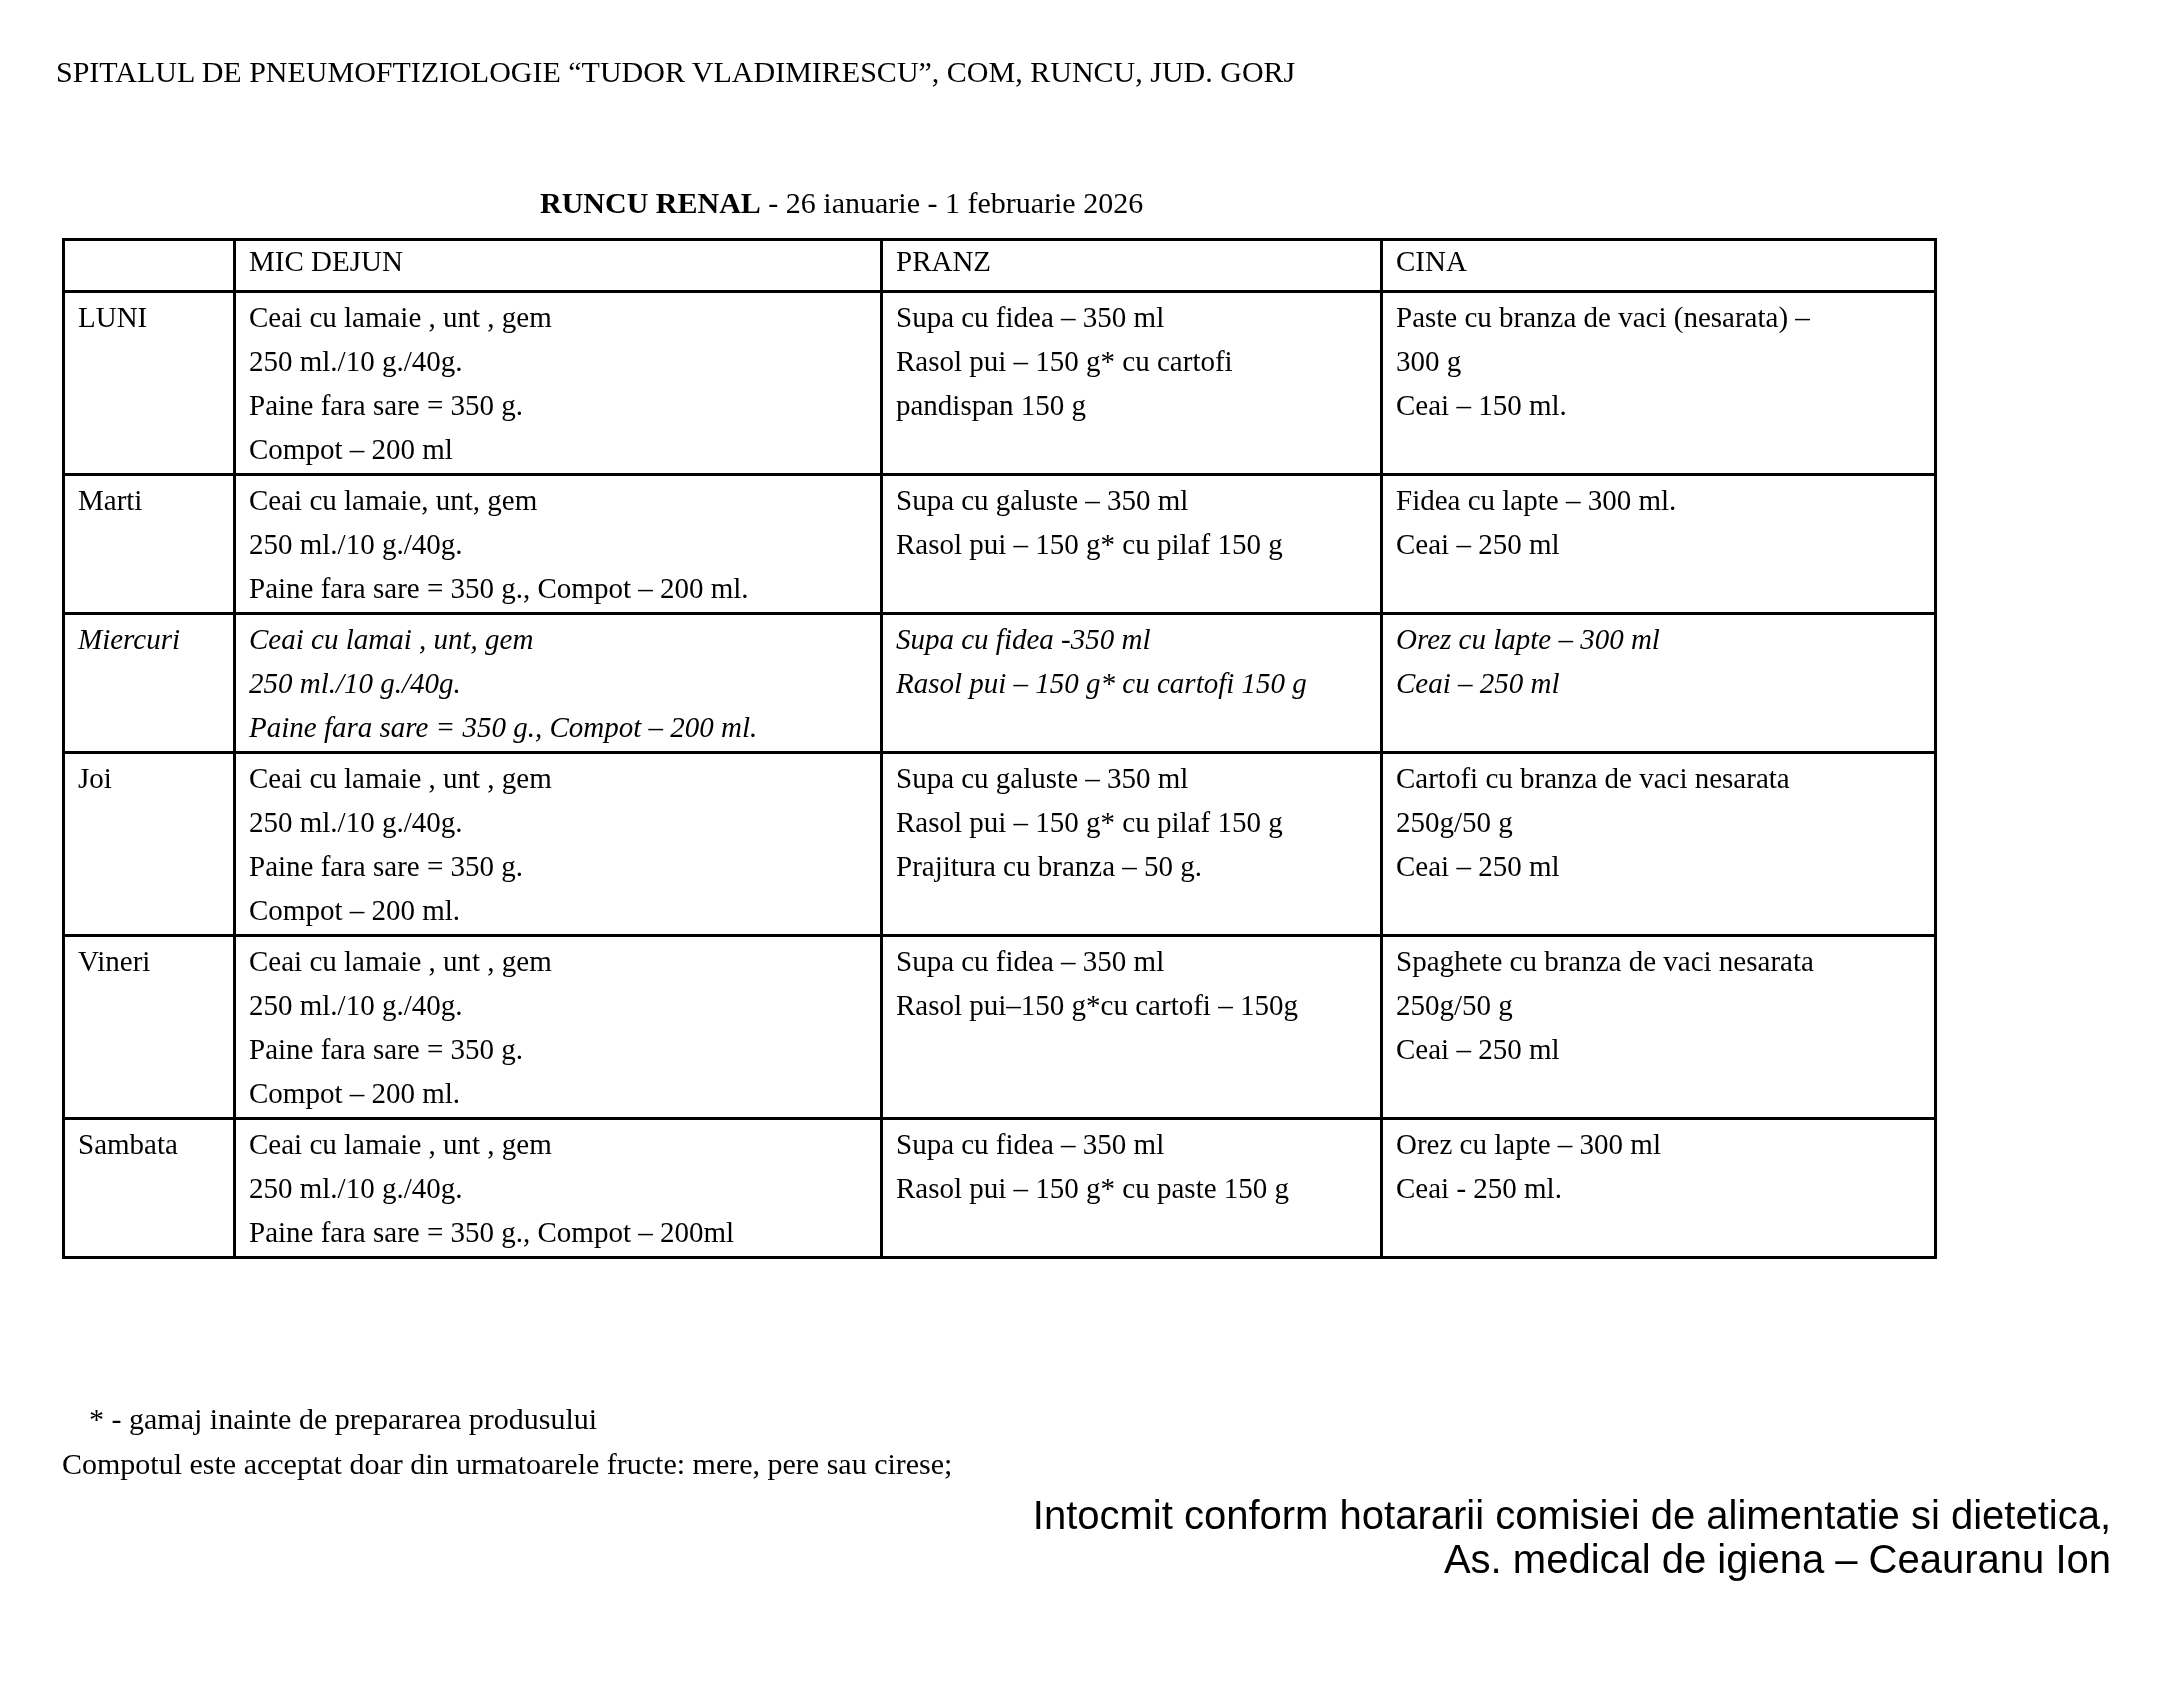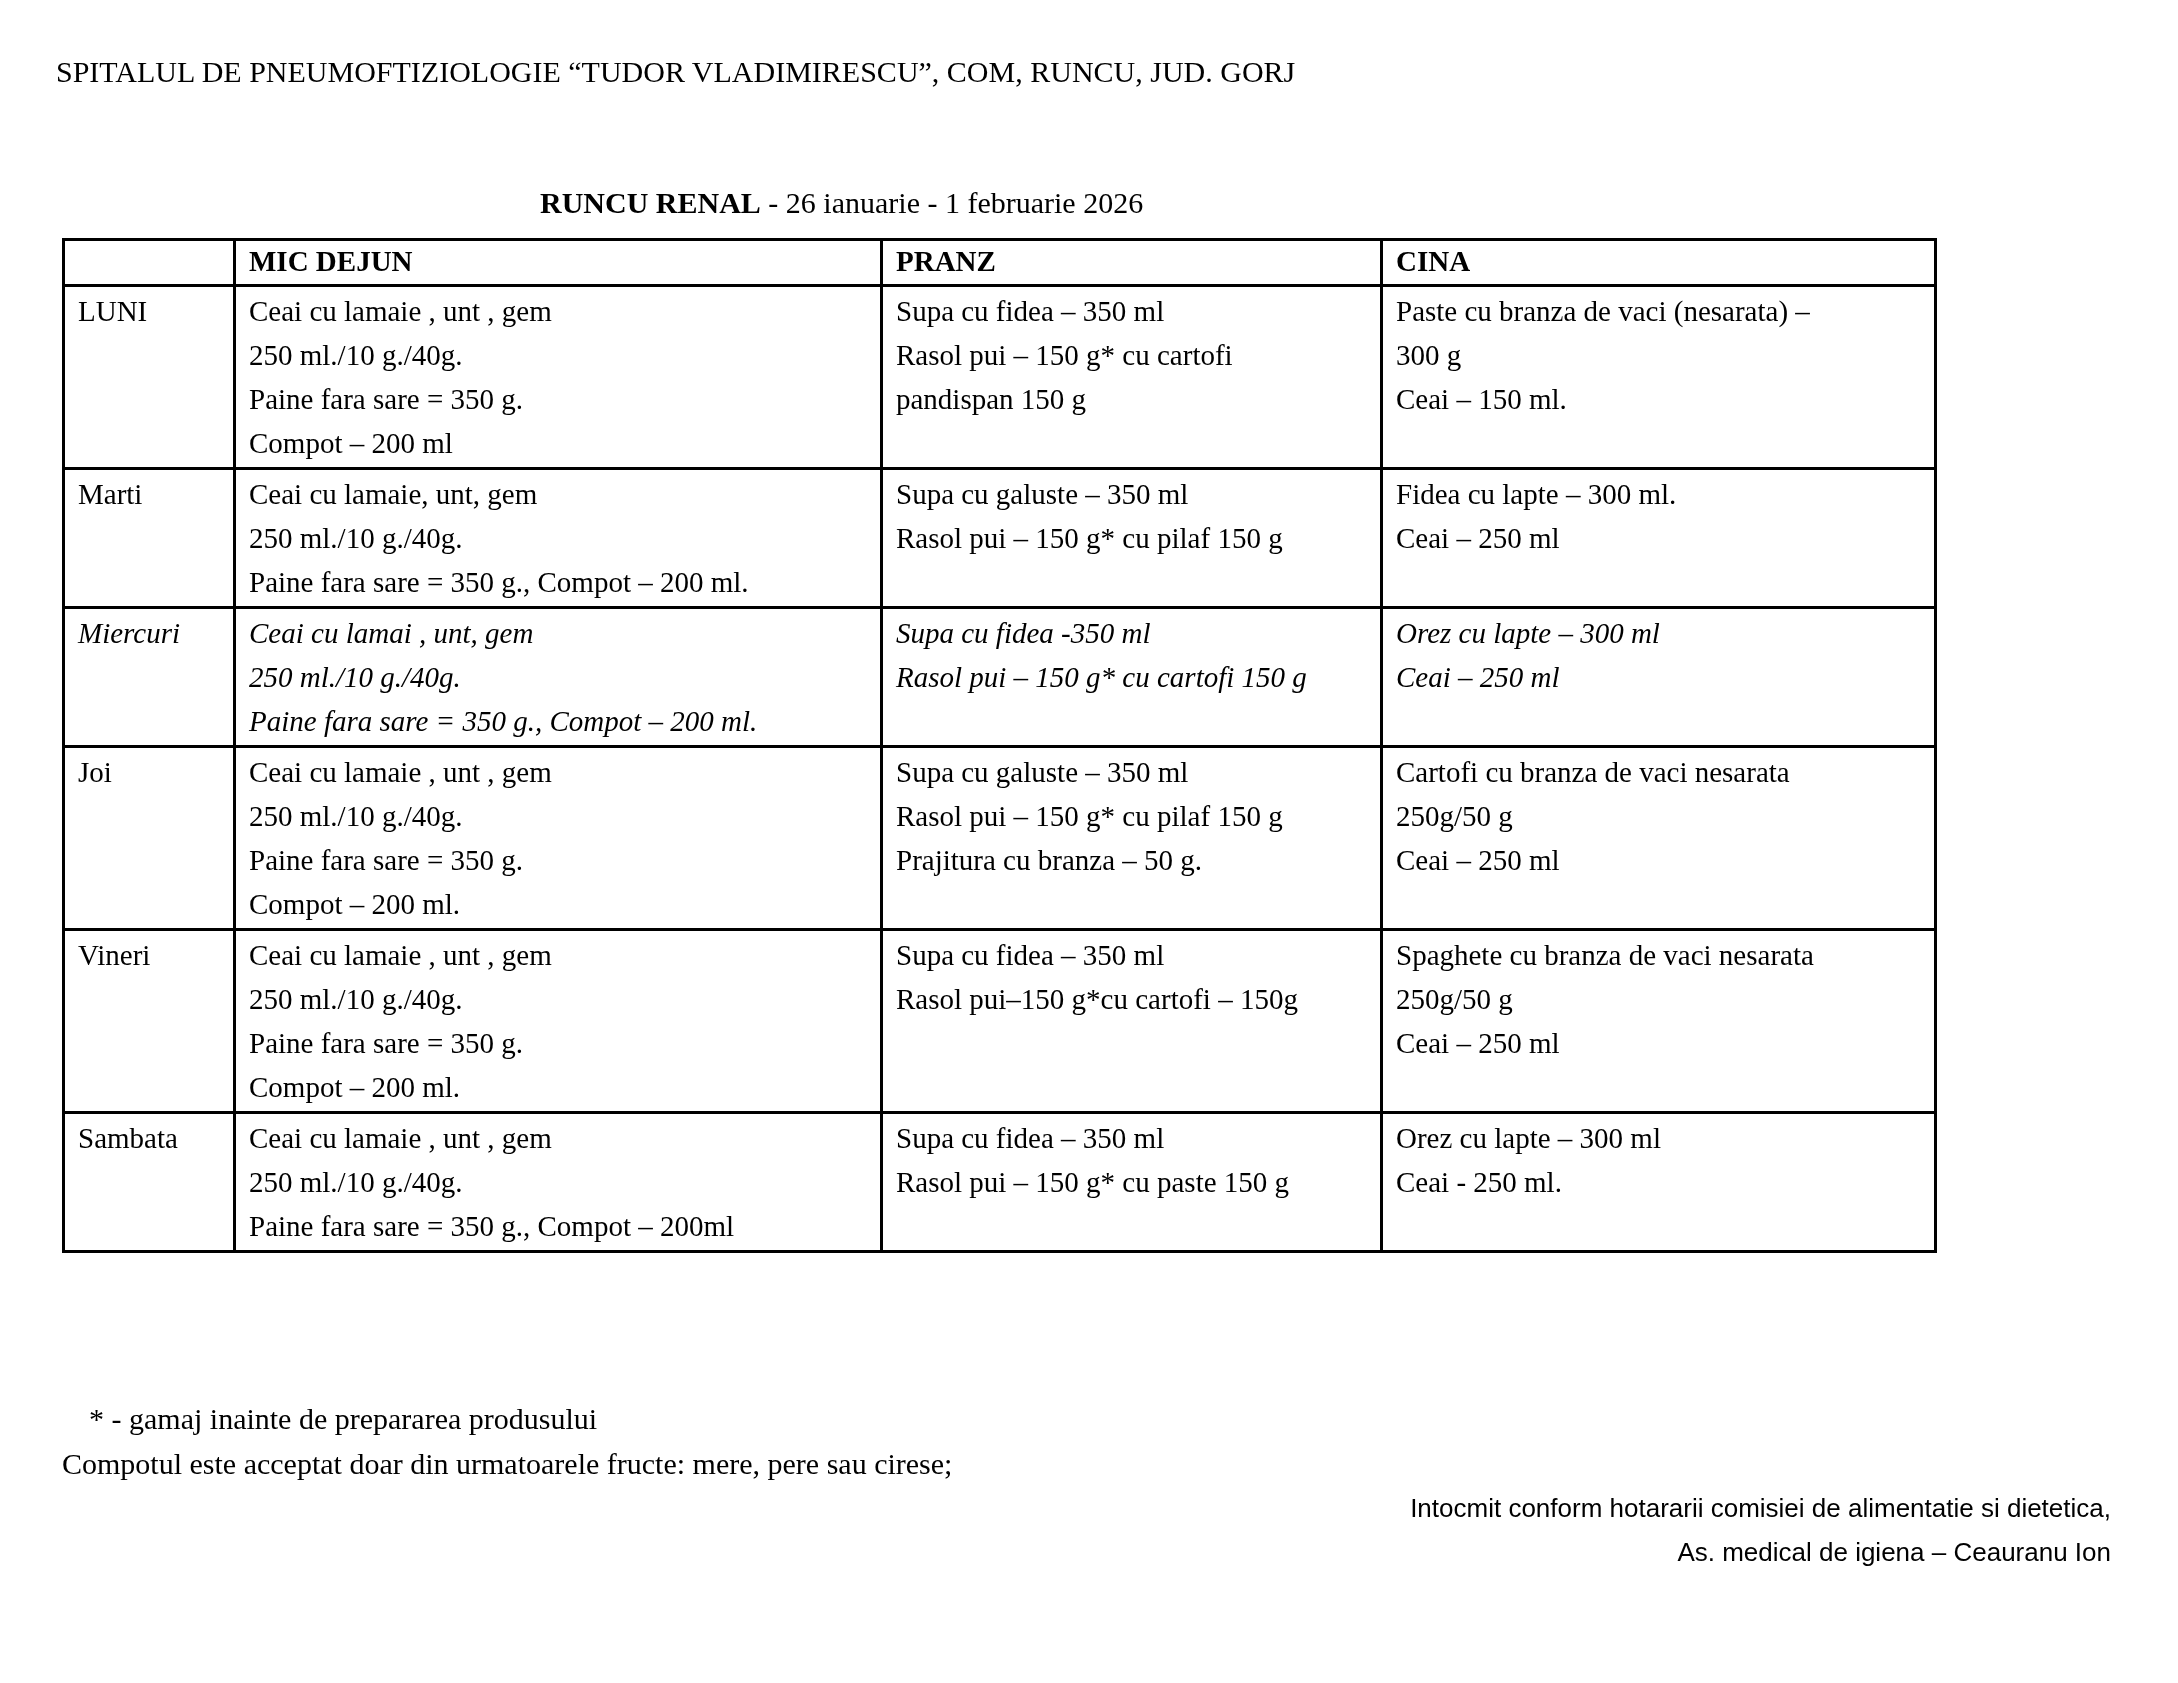--- a/index.html
+++ b/index.html
@@ -45,36 +45,35 @@
     font-size: 29px;
     line-height: 44px;
     padding: 2px 10px 2px 13px;
     white-space: pre-line;
     overflow: hidden;
   }
   table.menu thead th {
     height: 39px;
     line-height: 39px;
     padding-top: 1px;
-    padding-bottom: 3px;
-    font-weight: bold;
+    padding-bottom: 9px;
   }
   .footnote {
     position: absolute;
     left: 62px;
     font-size: 30px;
     white-space: nowrap;
   }
   .fn1 { top: 1402px; padding-left: 27px; }
   .fn2 { top: 1447px; }
   .signature {
     position: absolute;
     right: 67px;
     font-family: "Liberation Sans", sans-serif;
-    font-size: 26px;
+    font-size: 40px;
     text-align: right;
     white-space: nowrap;
   }
   .sig1 { top: 1493px; }
   .sig2 { top: 1537px; }
 </style>
 </head>
 <body>
 
 <div class="hospital-title">SPITALUL DE PNEUMOFTIZIOLOGIE “TUDOR VLADIMIRESCU”, COM, RUNCU, JUD. GORJ</div>

